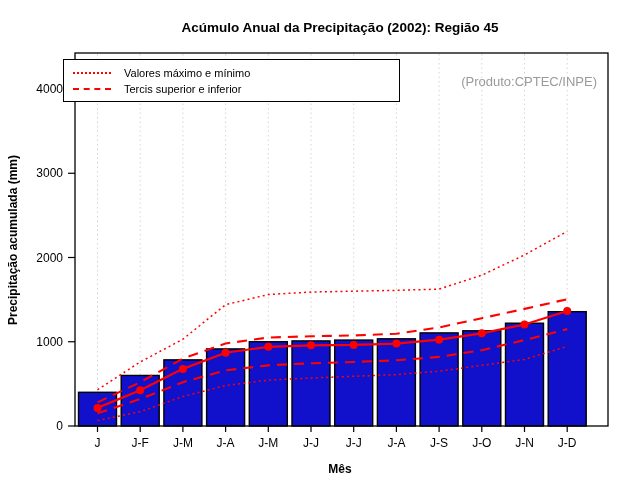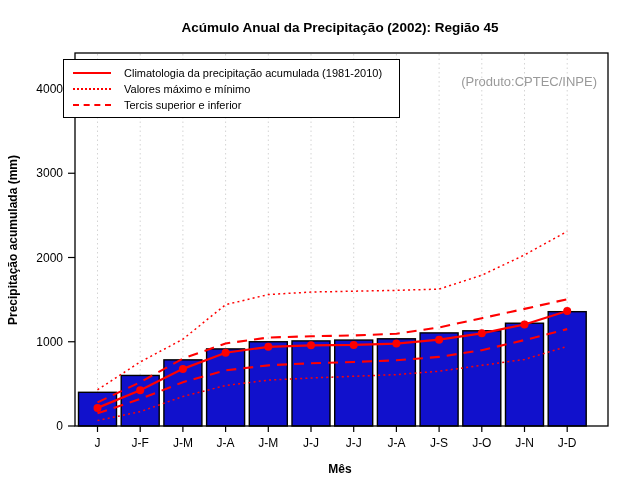--- a/index.html
+++ b/index.html
@@ -101,24 +101,20 @@
       <line x1="524.5" x2="524.5" y1="426" y2="432" stroke="#000000" stroke-width="1.2"></line>
       <text x="524.5" y="447" text-anchor="middle" font-size="12" font-family="&quot;Liberation Sans&quot;,sans-serif" fill="#000000">J-N</text>
       <line x1="567.2" x2="567.2" y1="426" y2="432" stroke="#000000" stroke-width="1.2"></line>
       <text x="567.2" y="447" text-anchor="middle" font-size="12" font-family="&quot;Liberation Sans&quot;,sans-serif" fill="#000000">J-D</text>
     </svg>
 
   <div class="overlay" id="chart-title">Acúmulo Anual da Precipitação (2002): Região 45</div>
 
   <div class="overlay" id="legend-box">
     <div class="legend-row">
-      <span class="legend-sample sample-solid"></span>
-      <span class="legend-label">Climatologia da precipitação acumulada (1981-2010)</span>
-    </div>
-    <div class="legend-row">
       <span class="legend-sample sample-dotted"></span>
       <span class="legend-label">Valores máximo e mínimo</span>
     </div>
     <div class="legend-row">
       <span class="legend-sample sample-dashed"></span>
       <span class="legend-label">Tercis superior e inferior</span>
     </div>
   </div>
 
   <div class="overlay" id="product-label">(Produto:CPTEC/INPE)</div>

